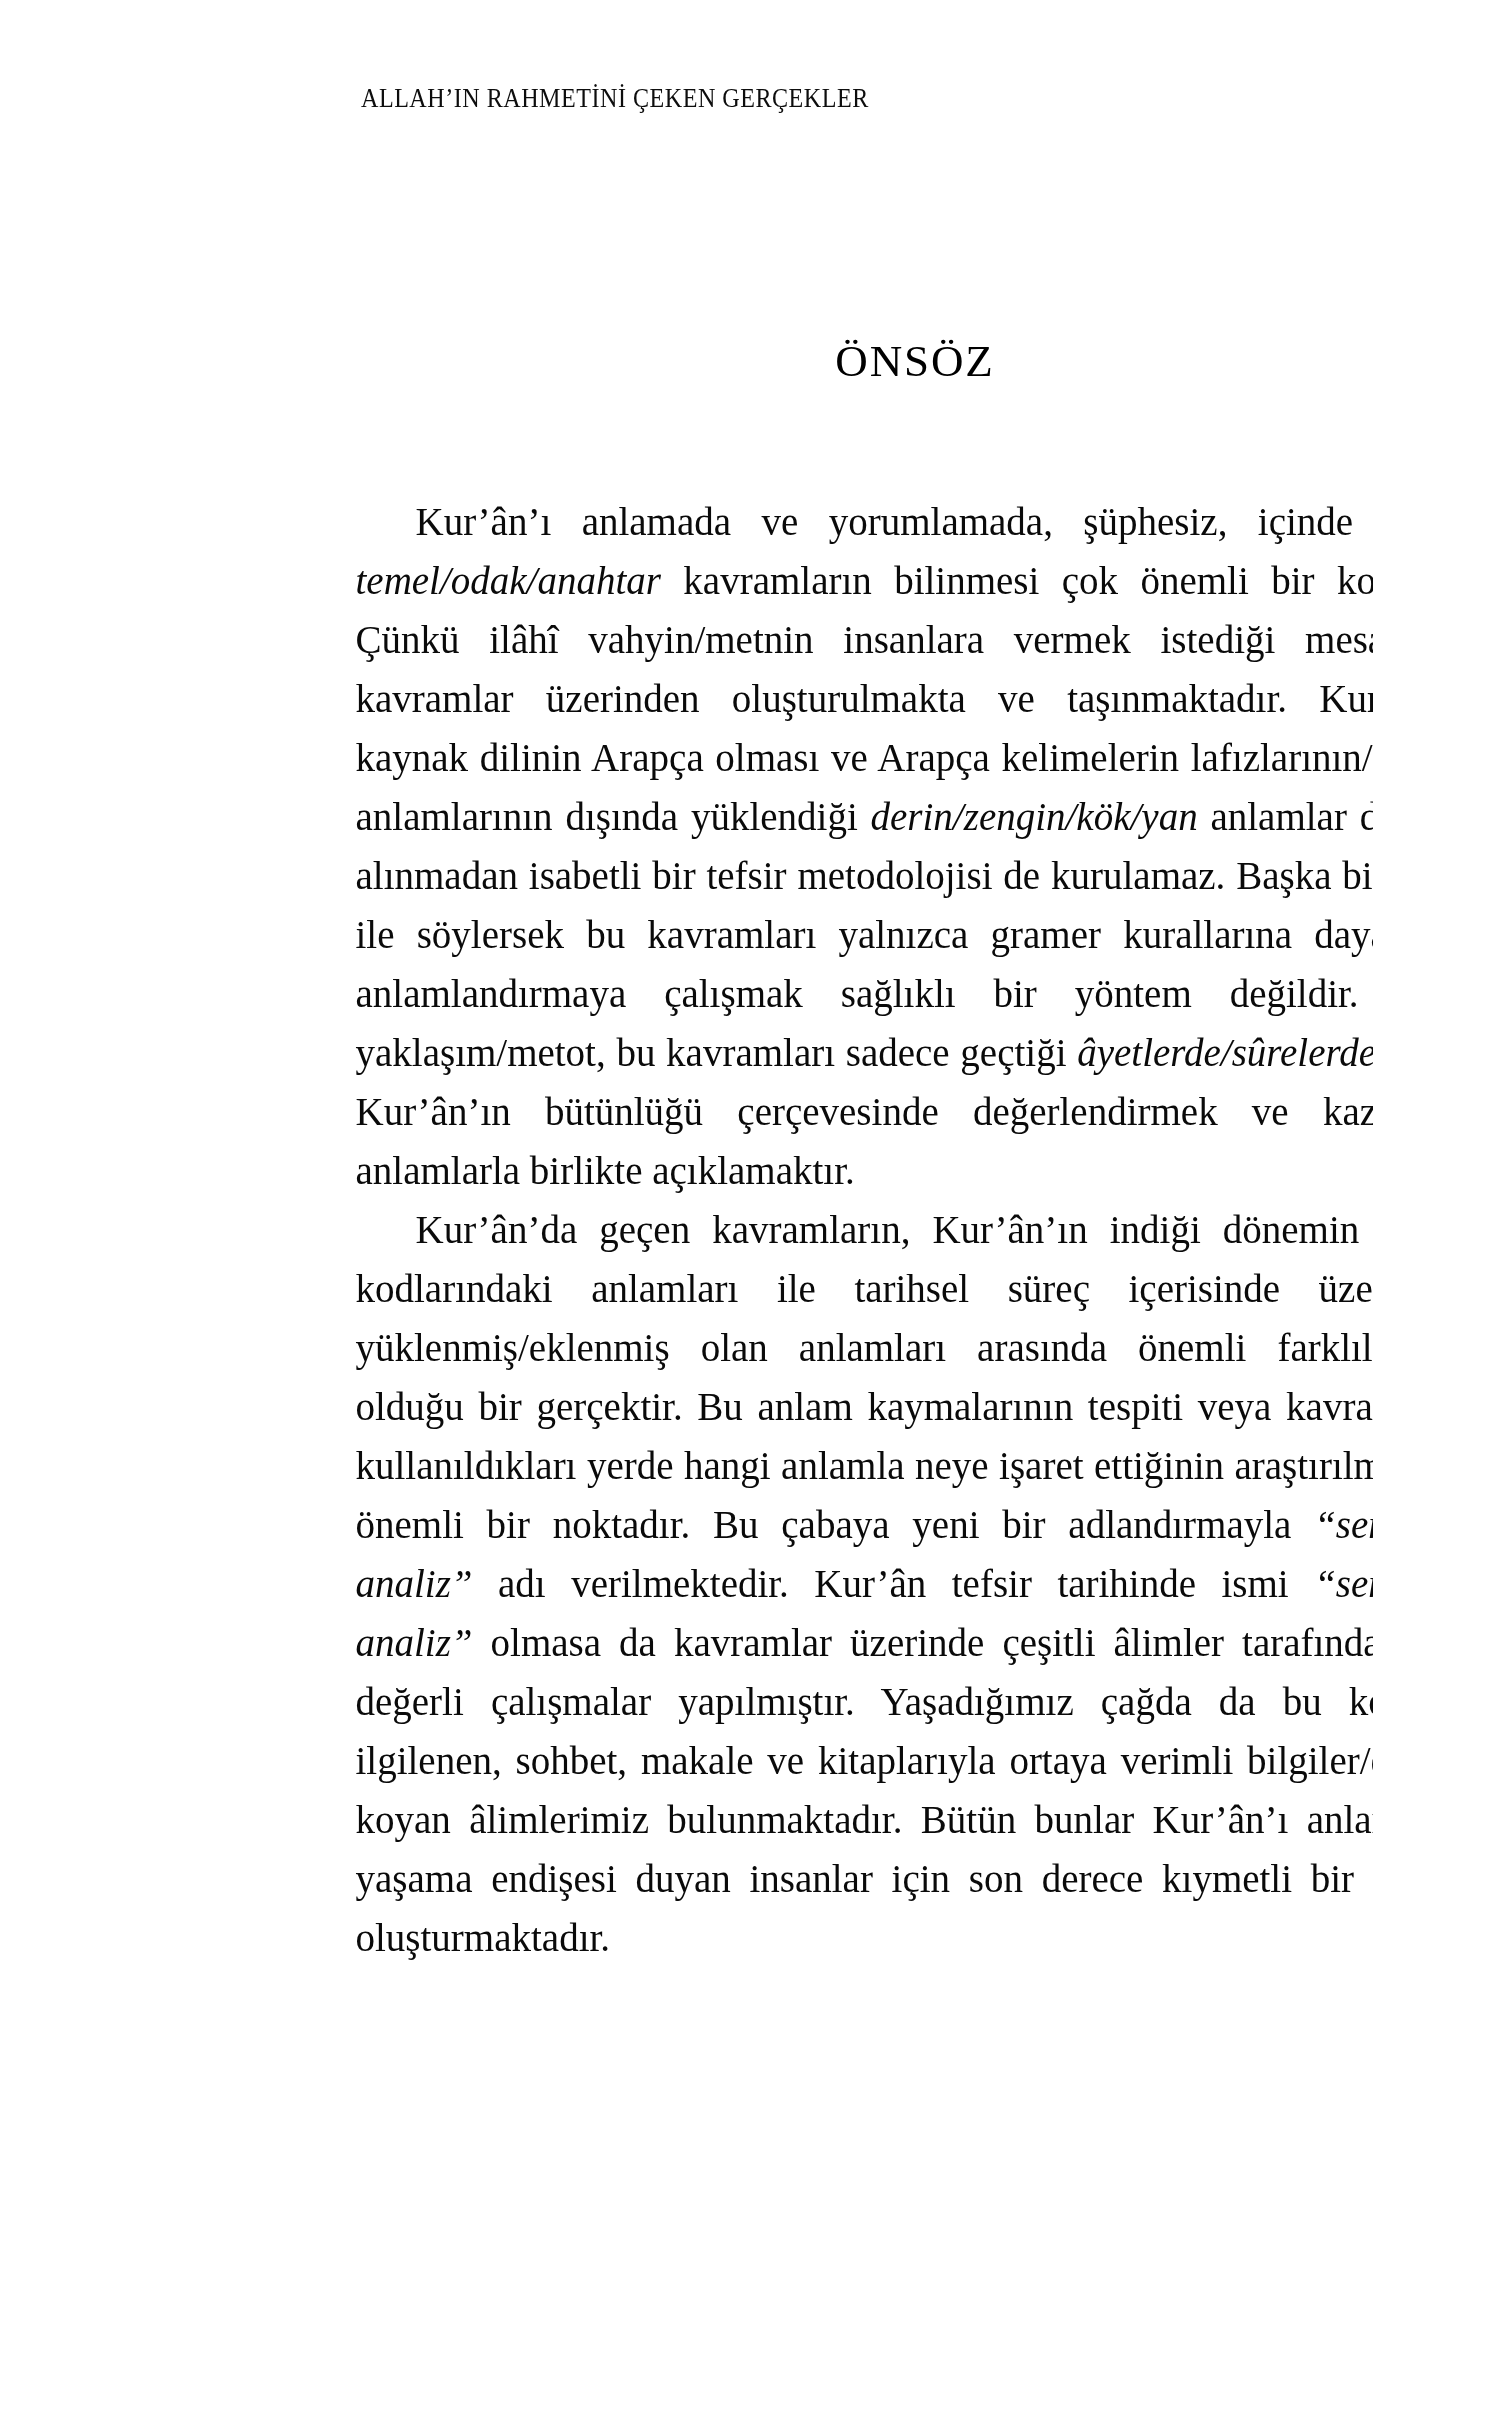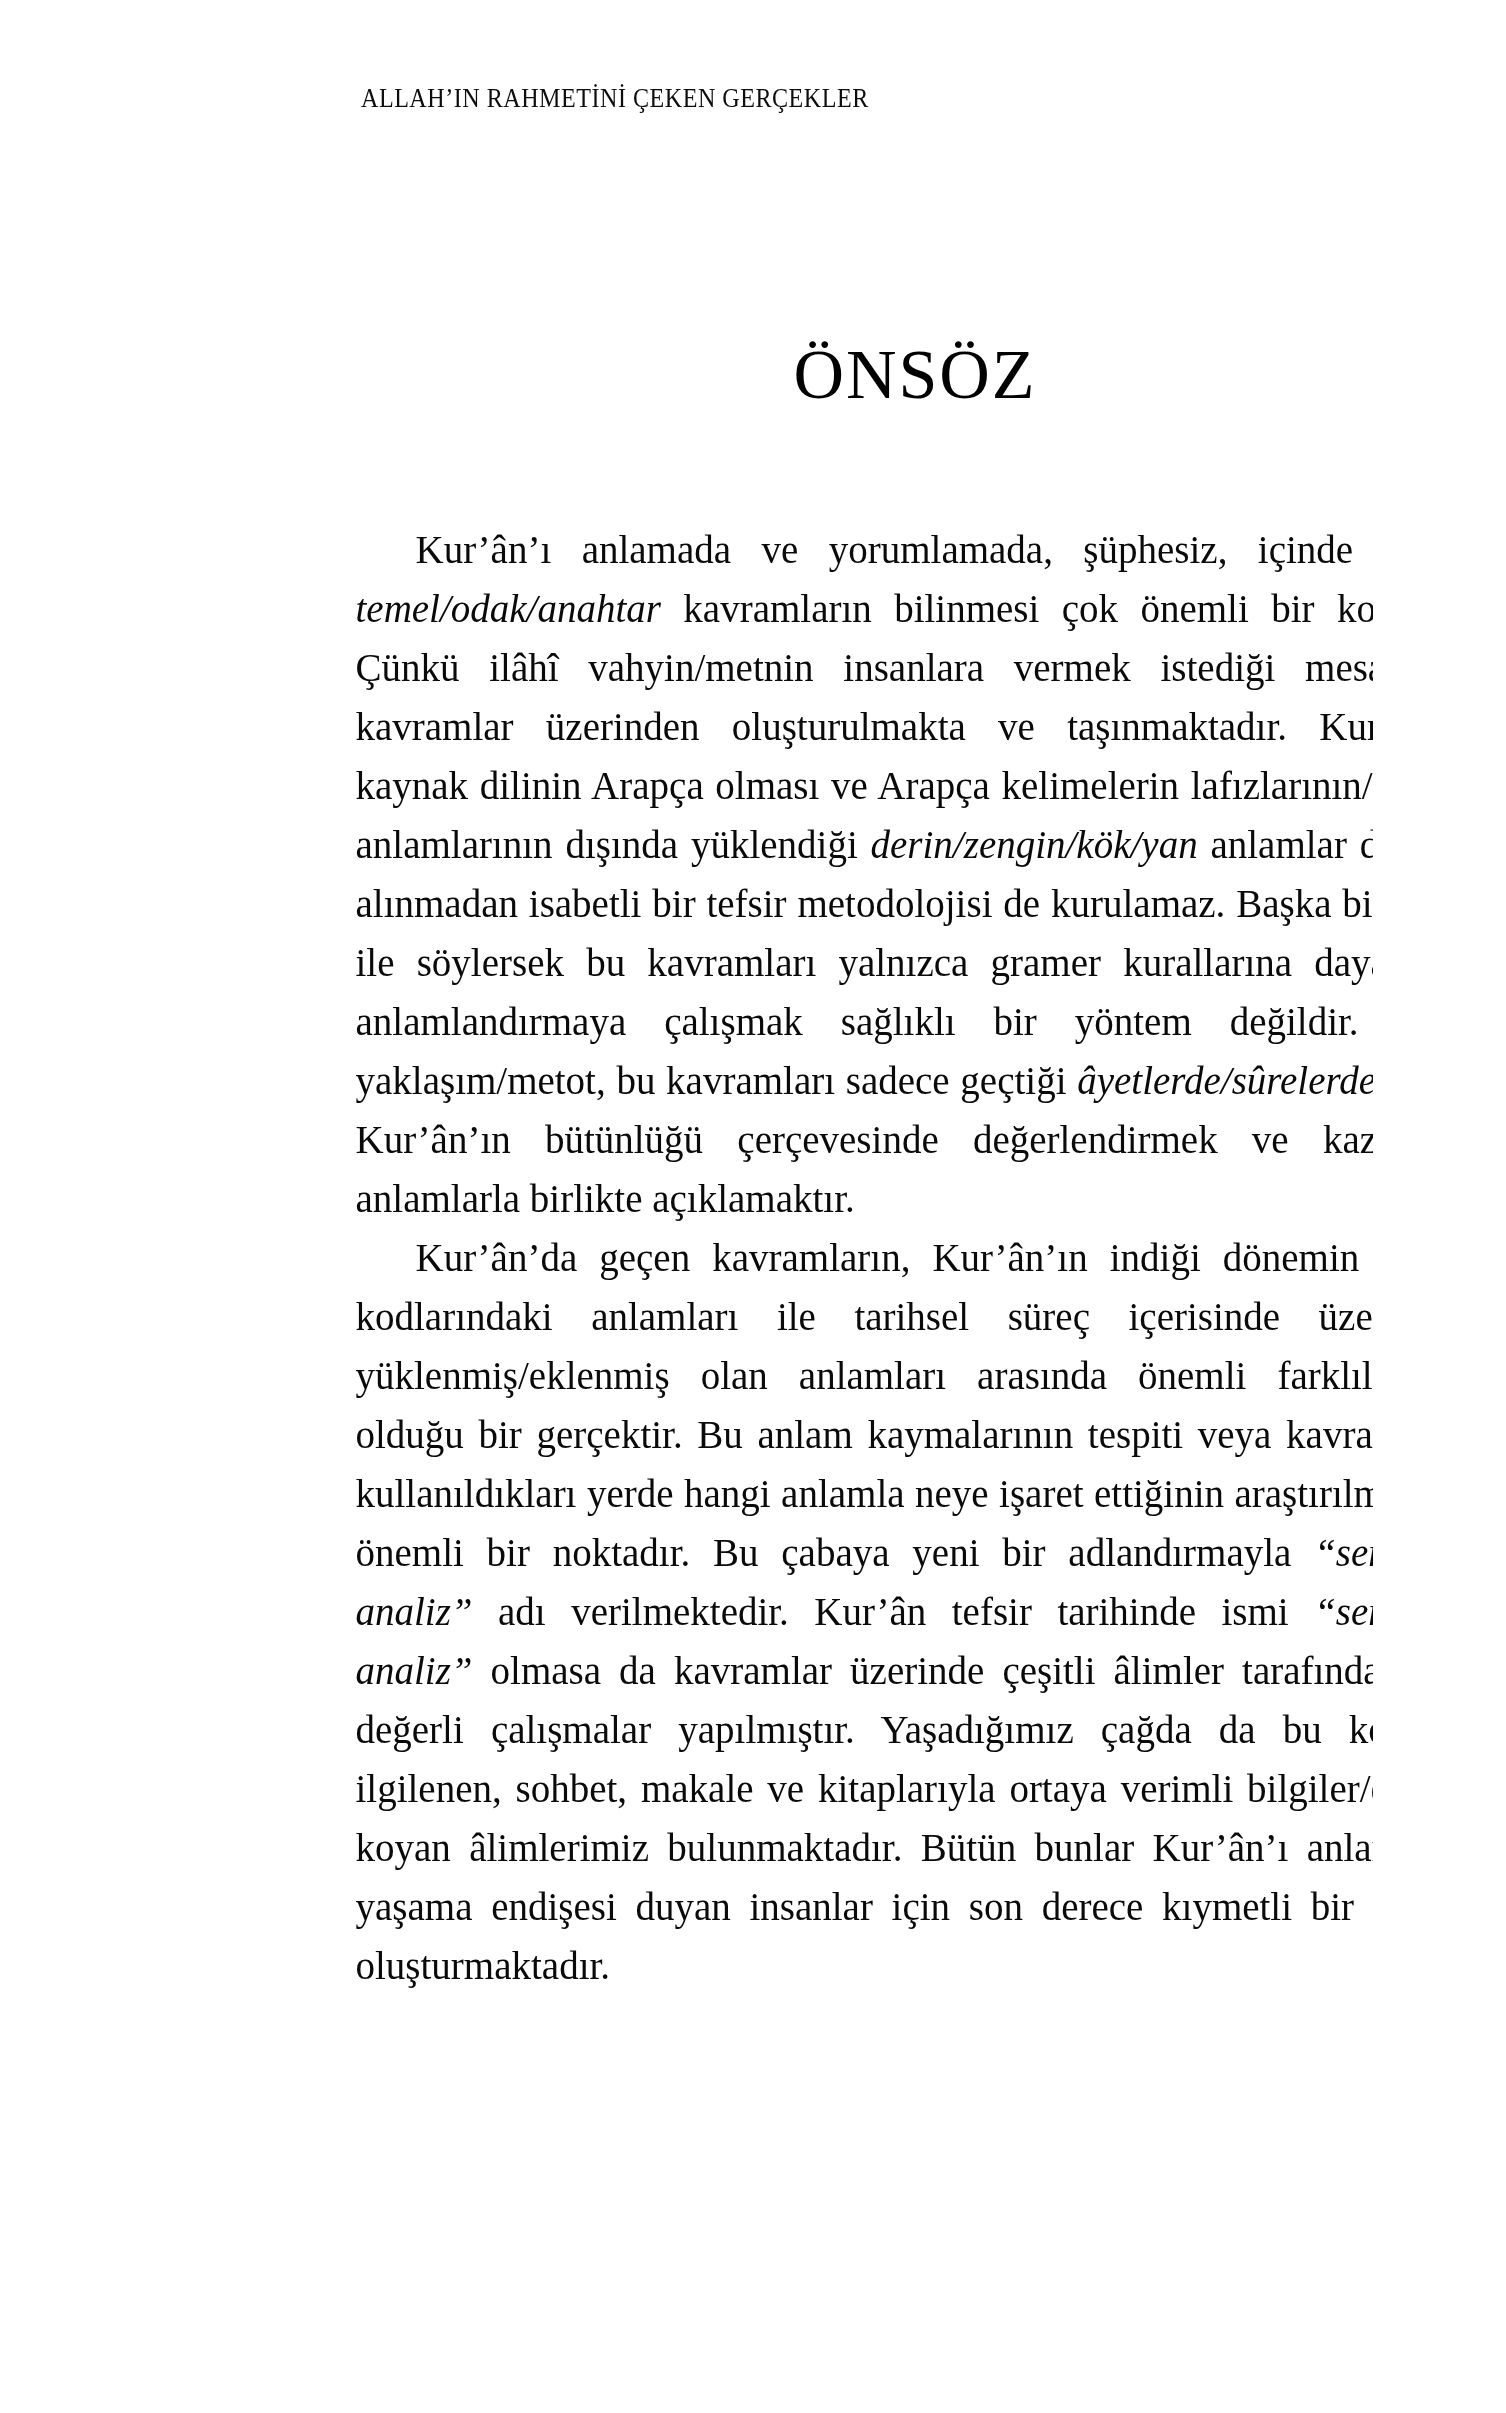--- a/index.html
+++ b/index.html
@@ -37,21 +37,21 @@
   
   .content {
     position: absolute;
     left: 222px;
     top: 336px;
     width: 1119px;
   }
 
   .page-title {
     font-family: "Liberation Serif", "DejaVu Serif", serif;
-    font-size: 70px;
+    font-size: 45px;
     font-weight: 400;
     text-align: center;
     color: #000000;
     margin: 0 0 106px 0;
     letter-spacing: 1.9px;
     line-height: 1.12;
   }
 
   .body-text {
     font-family: Liberation Serif, serif;

